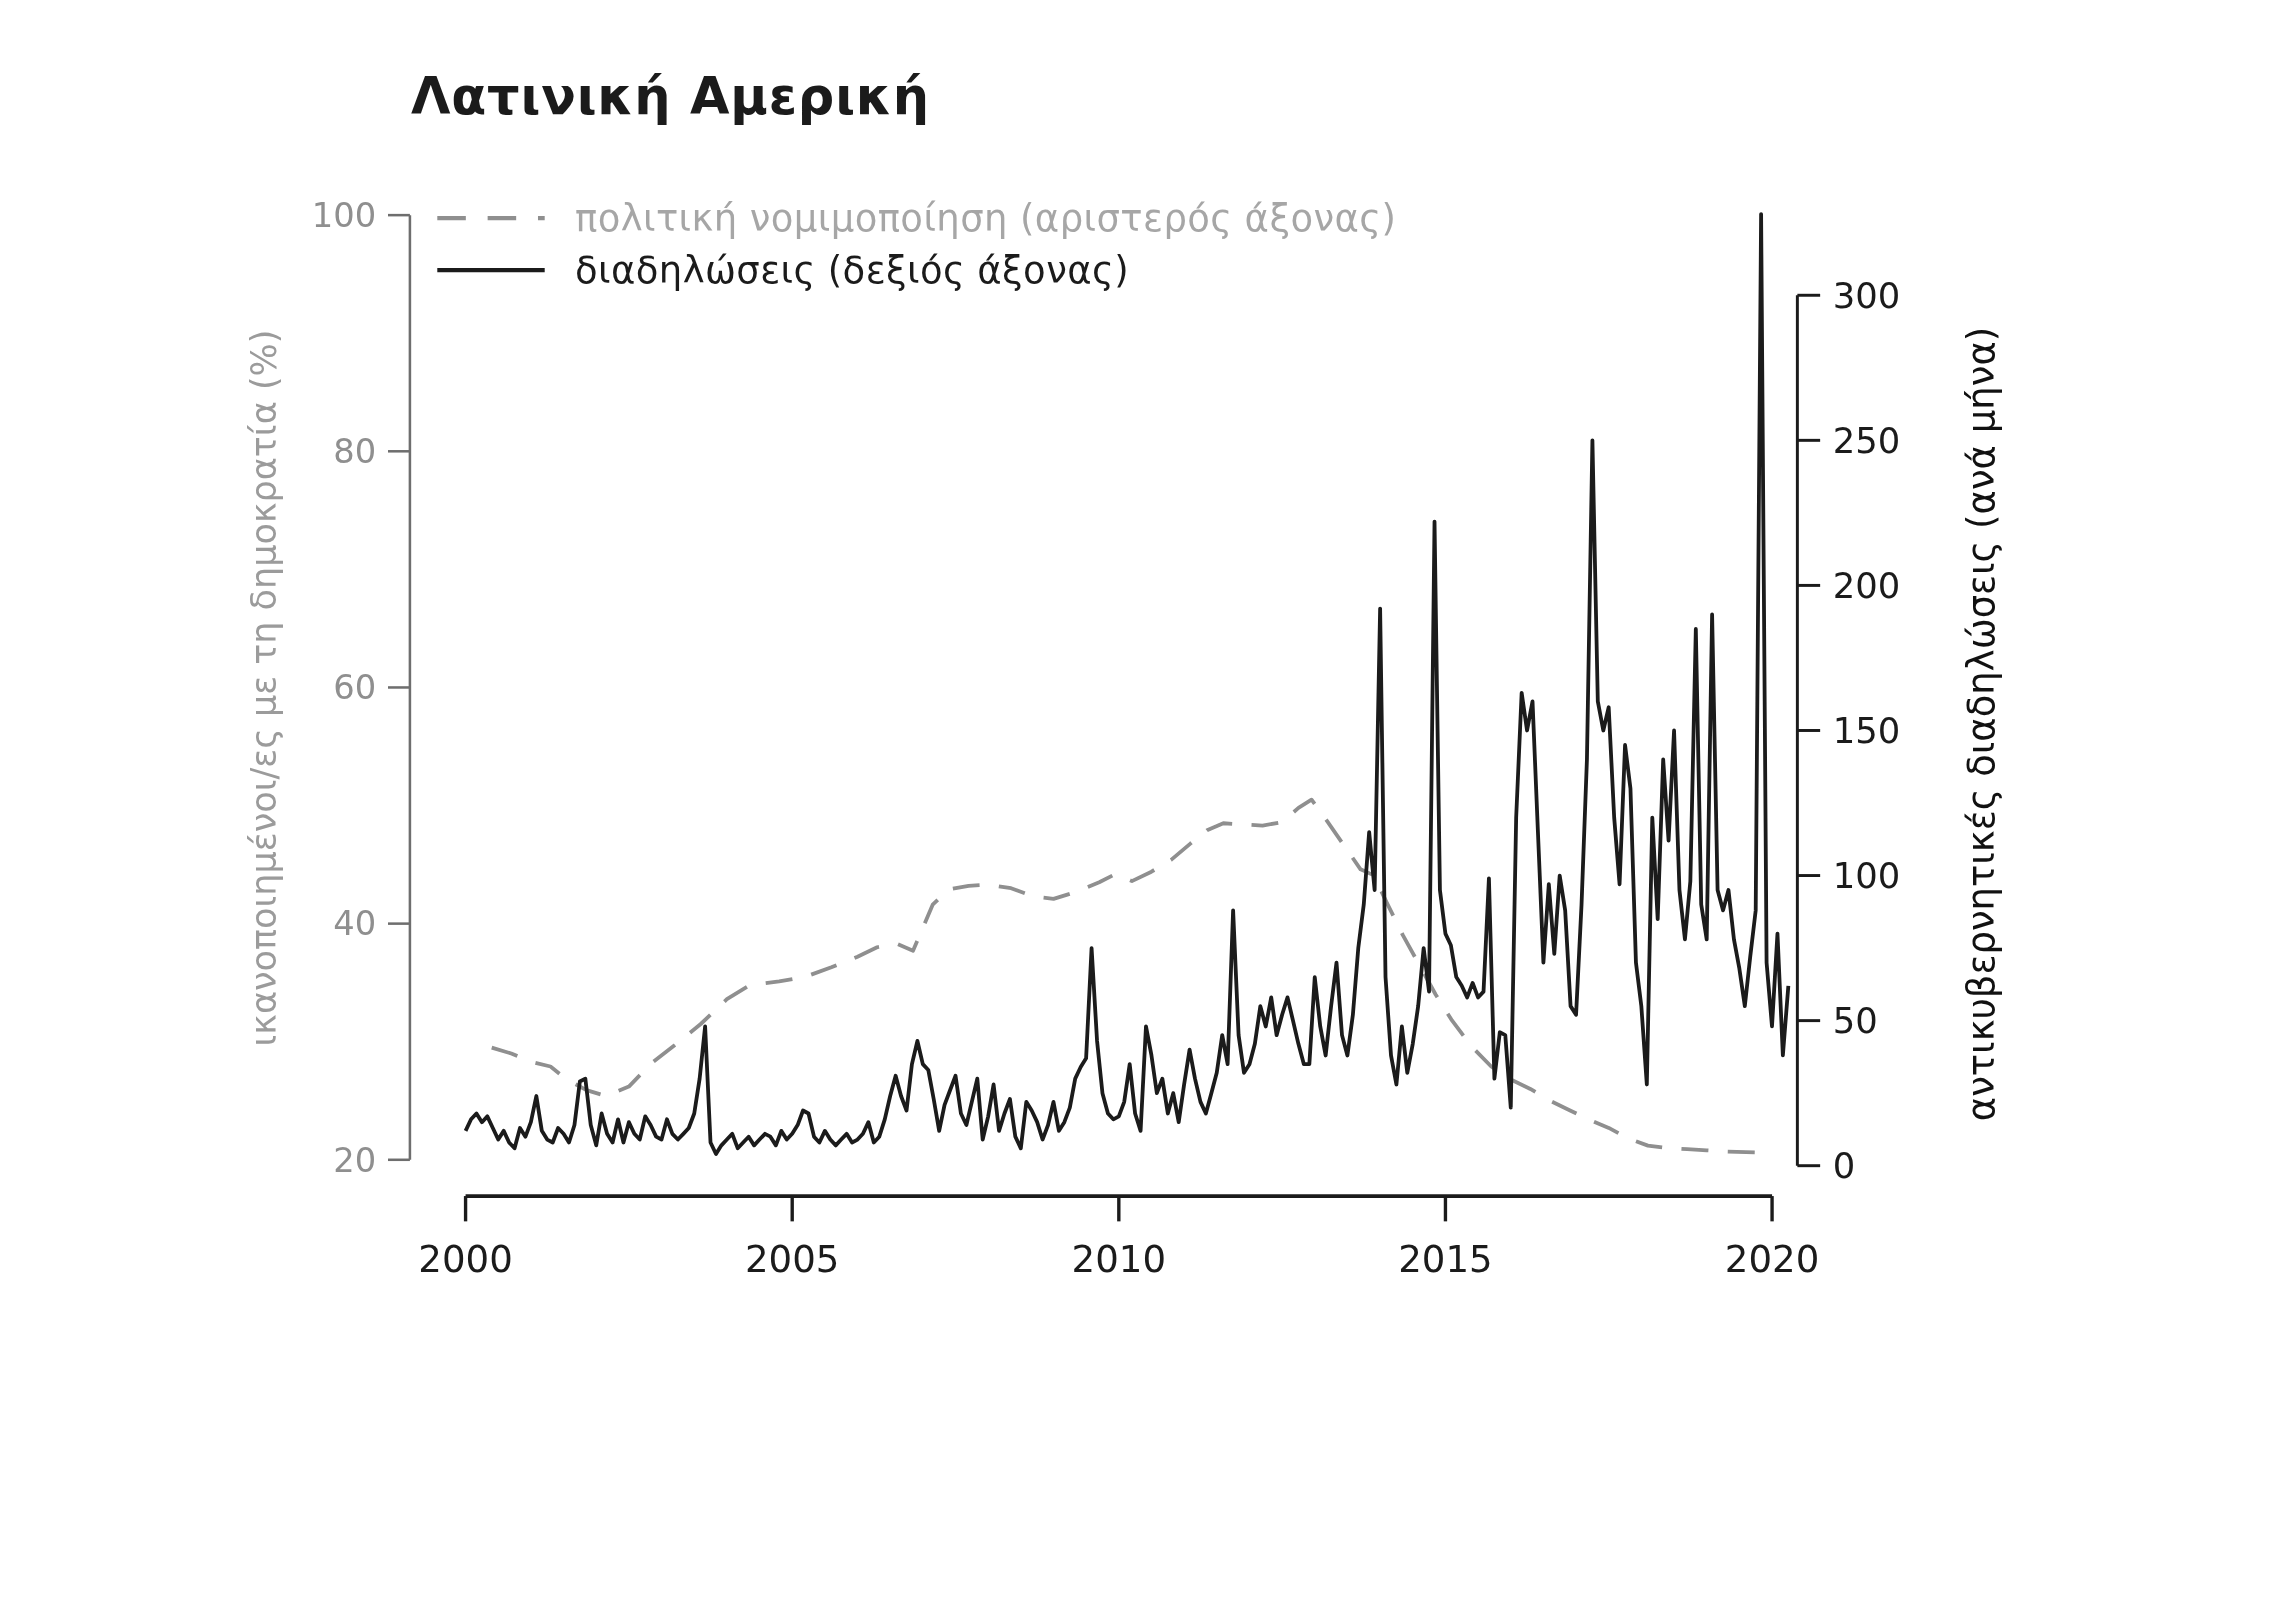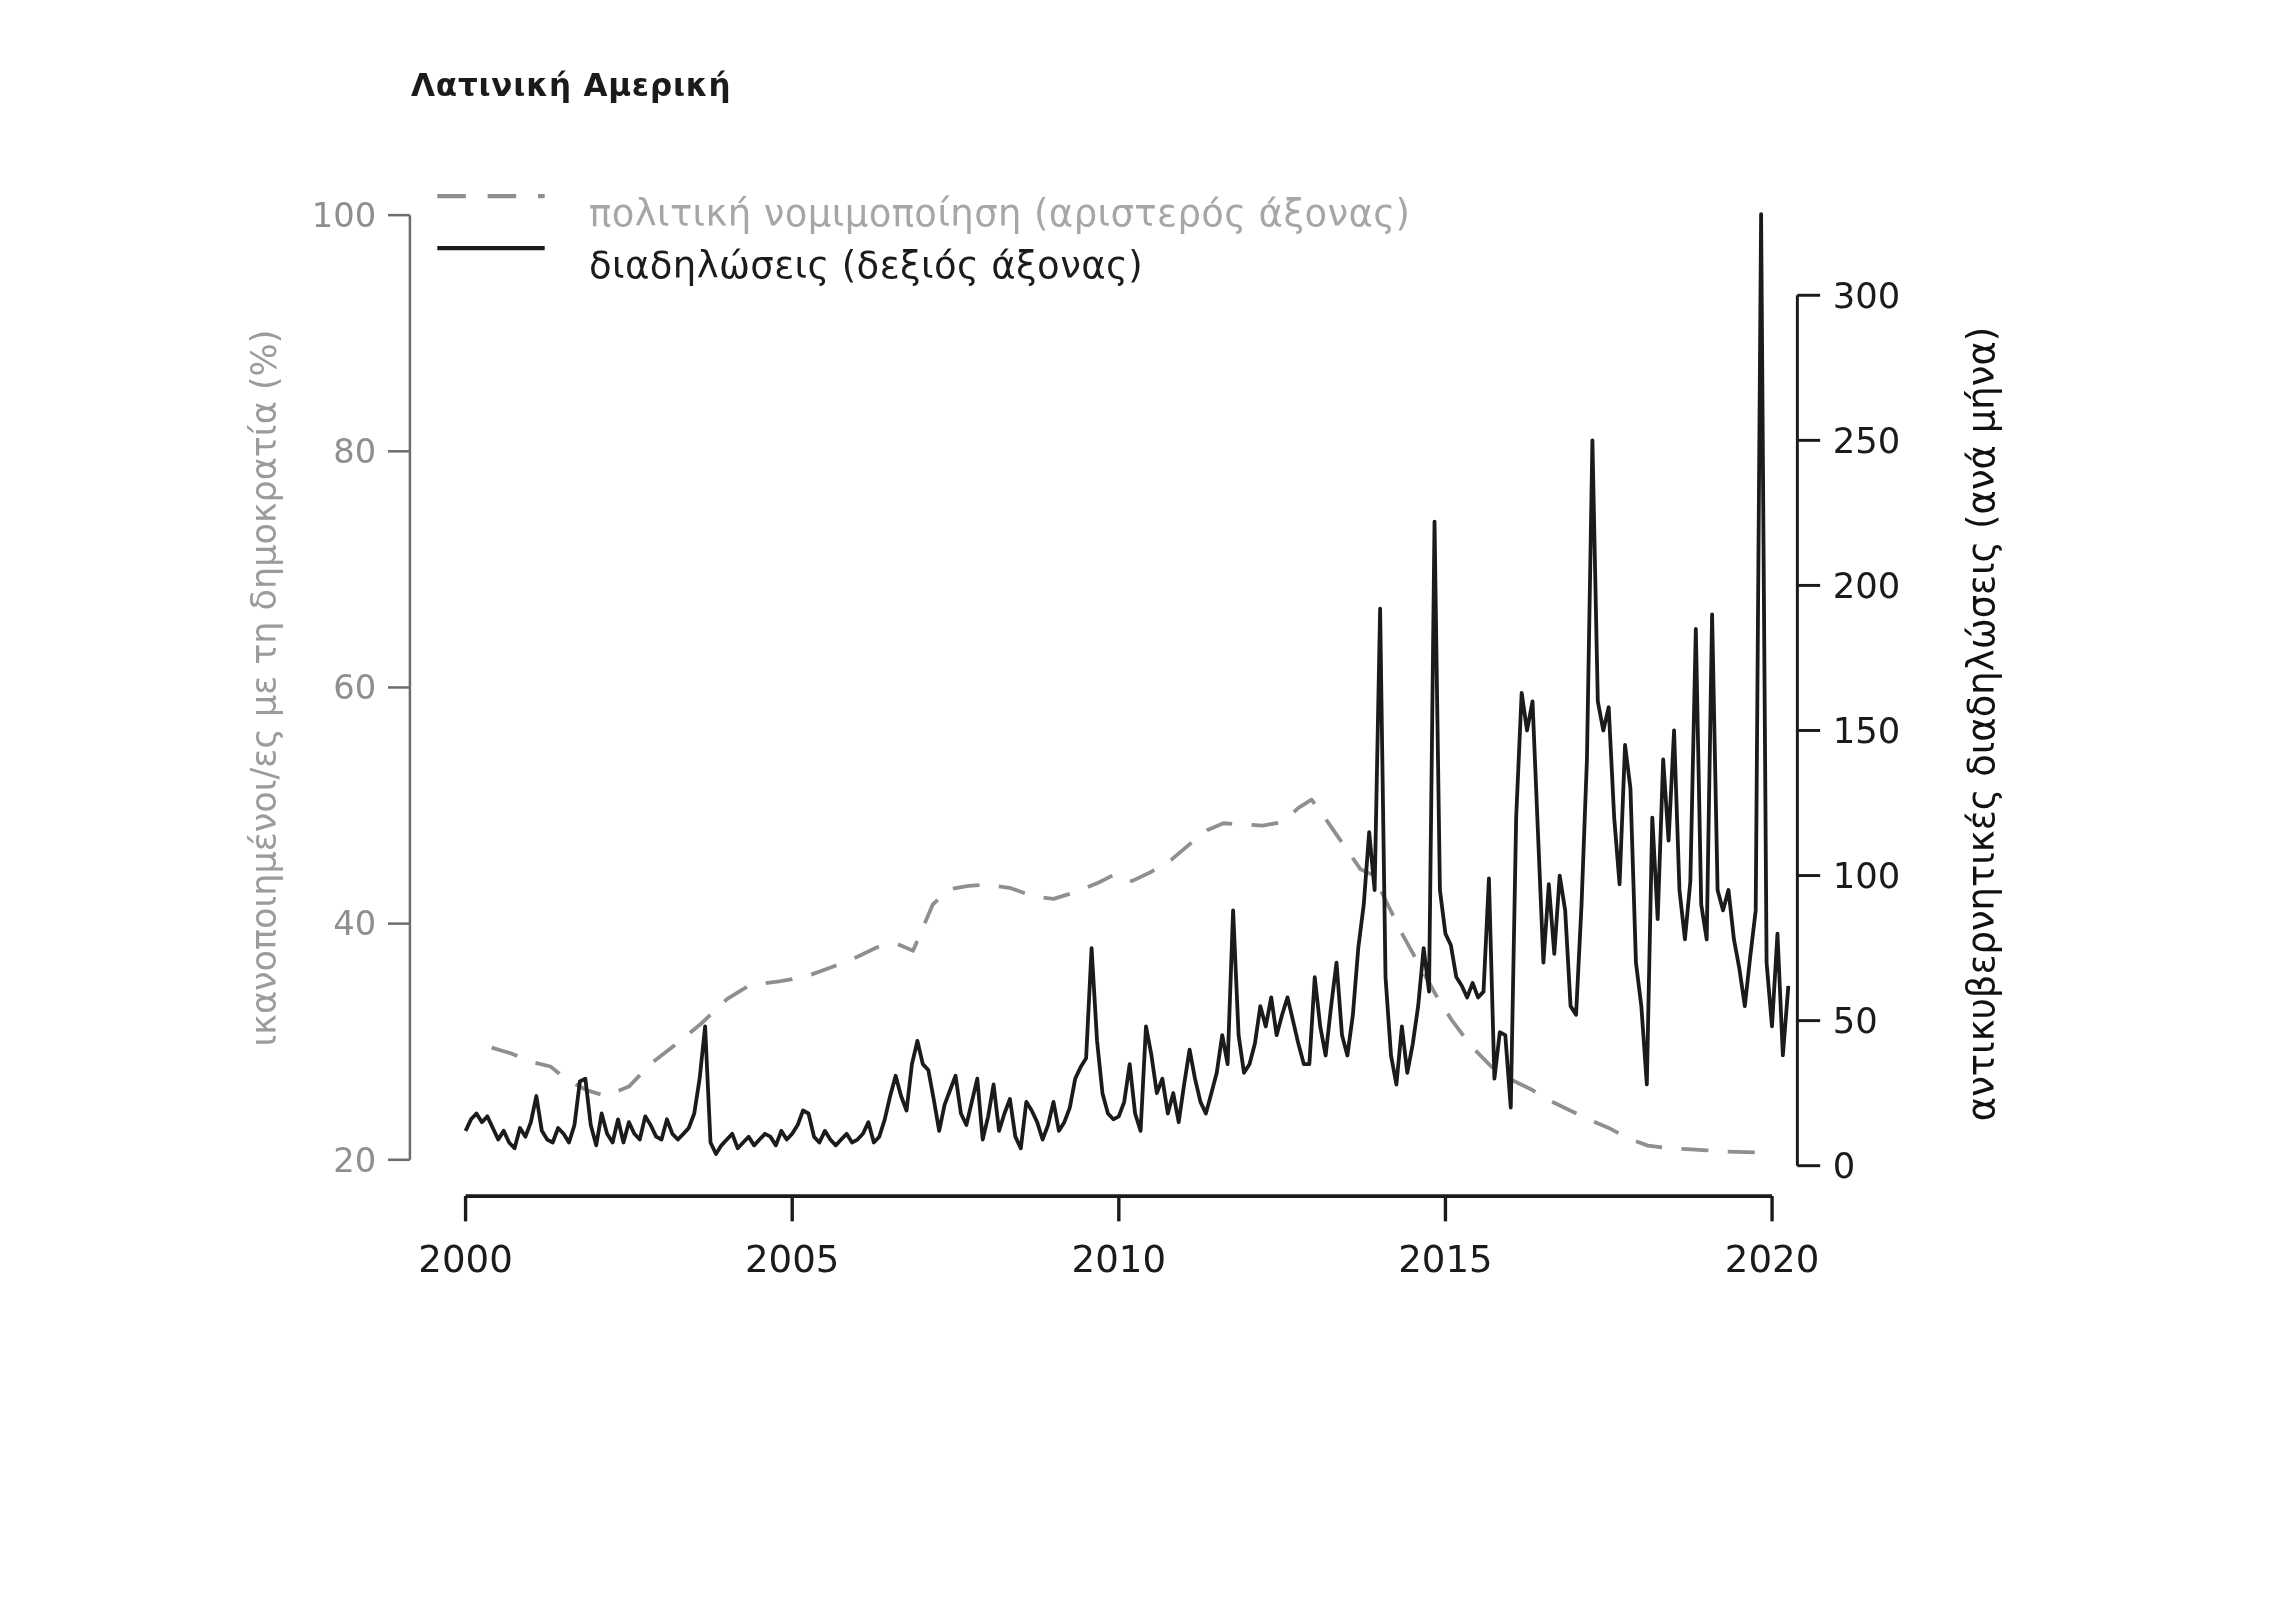--- a/index.html
+++ b/index.html
@@ -1,20 +1,20 @@
 <!DOCTYPE html>
 <html style="font-size:13.5px"><head>
 <meta charset="utf-8">
 <style>
   html,body{margin:0;padding:0;background:#ffffff;}
   .page{position:relative;width:2295px;height:1617px;background:#ffffff;overflow:hidden;
         font-family:"DejaVu Sans","Liberation Sans",sans-serif;}
-  .chart-title{position:absolute;left:411px;top:67px;font-size:31px;font-weight:bold;color:#1b1b1b;letter-spacing:0.8px;}
+  .chart-title{position:absolute;left:411px;top:67px;font-size:51px;font-weight:bold;color:#1b1b1b;letter-spacing:0.8px;}
   .legend{position:absolute;left:437px;top:192px;}
-  .legend-row{display:flex;height:52px;gap:14px;}
+  .legend-row{display:flex;align-items:center;height:52px;}
   .legend-swatch{width:108px;height:8.4px;margin-right:30px;flex:0 0 auto;}
   .legend-label{font-size:37px;letter-spacing:0.4px;white-space:nowrap;}
   .legend-label.muted{color:#a6a6a6;}
   .legend-label.strong{color:#1b1b1b;}
   .y-label{position:absolute;white-space:nowrap;font-size:35px;}
   .y-label.left{left:264px;top:688px;color:#9b9b9b;transform:translate(-50%,-50%) rotate(-90deg);}
   .y-label.right{left:1981px;top:724px;color:#111111;transform:translate(-50%,-50%) rotate(-90deg);font-size:37px;}
   svg.chart{position:absolute;left:0;top:0;}
   .caption{position:absolute;left:127px;top:1407px;width:2092px;color:#151515;
            font-size:48px;font-weight:600;letter-spacing:0.4px;line-height:1.52;}

